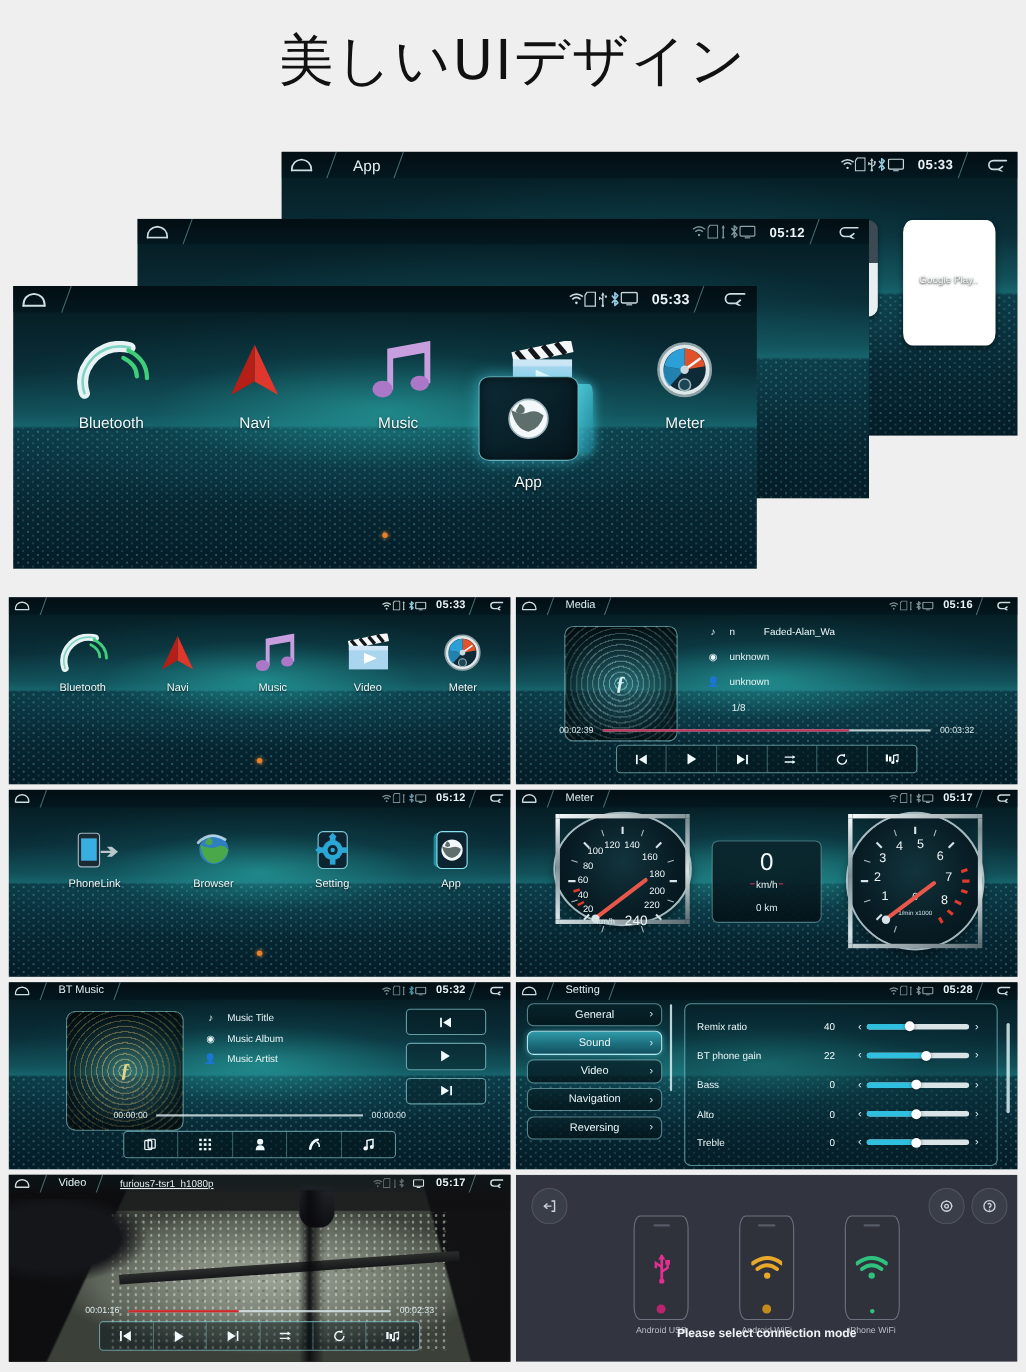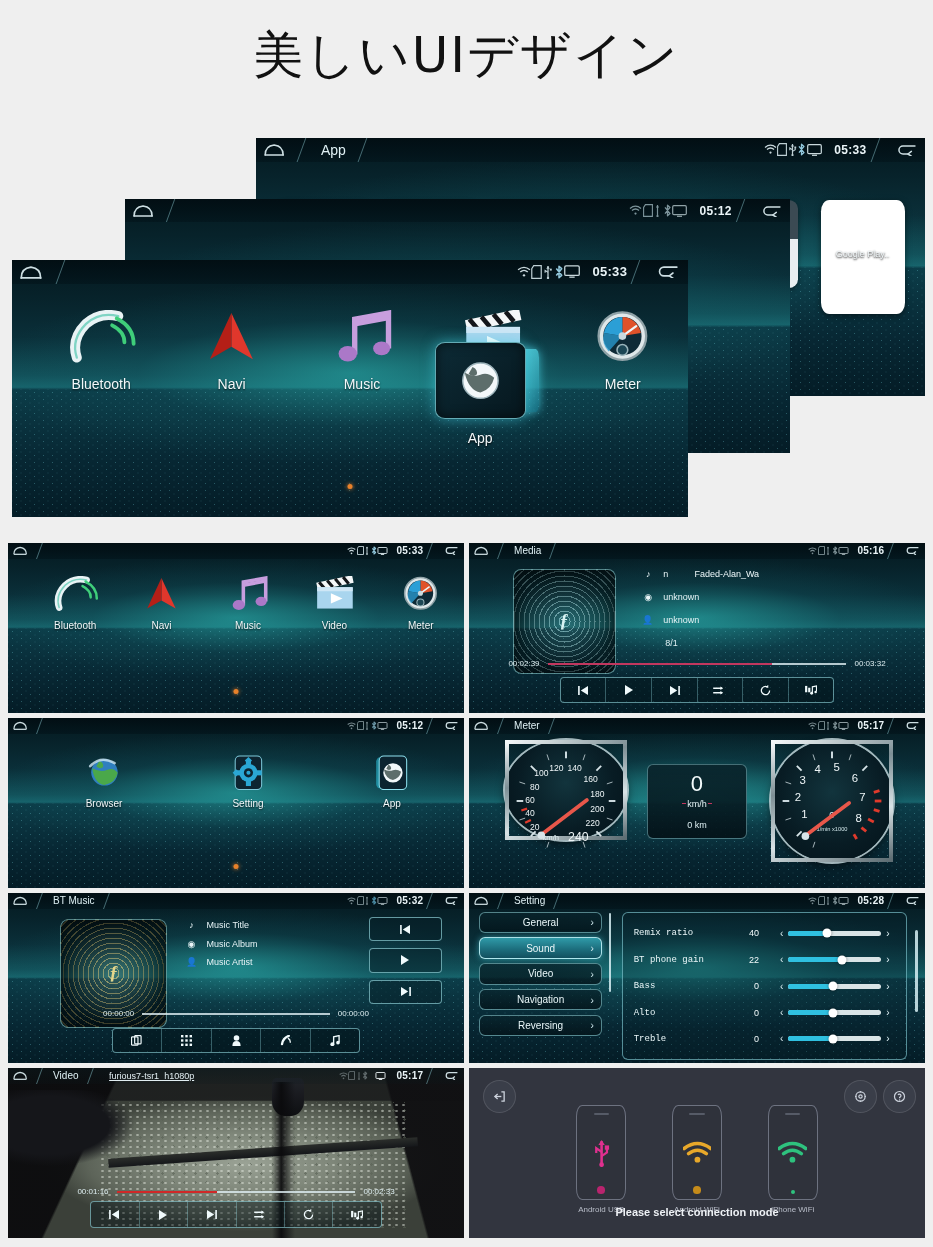--- a/index.html
+++ b/index.html
@@ -233,21 +233,21 @@
     background: rgba(215,240,245,.85); border-radius: 2px;
   }
   .set-right {
     position:absolute; left: 33.5%; right: 4%; top: 11%; bottom: 1.5%;
     border:1px solid rgba(140,215,225,.6); border-radius: 6px;
     background: rgba(6,32,40,.32);
     padding: 1.6% 2.4%;
     display:flex; flex-direction:column; justify-content:space-around;
   }
   .srow { display:flex; align-items:center; }
-  .s-label { color:#e9f6f8; width: 42%; font-family: Liberation Mono, monospace; }
+  .s-label { color:#e9f6f8; width: 42%; }
   .s-val { color:#f3fbfc; width: 12%; text-align:right; padding-right: 6%; }
   .s-arrow { color:#dff1f5; padding: 0 2%; }
   .s-track {
     flex:1; height: 5px; border-radius: 3px; position:relative;
     background: #d9e4e6;
   }
   .s-fill { position:absolute; left:0; top:0; bottom:0; border-radius:3px; background: #2fc0e0; }
   .s-knob {
     position:absolute; top:50%; width: 9px; height: 9px; border-radius:50%;
     background:#fff; transform: translate(-50%,-50%);
@@ -870,21 +870,21 @@
             <span class="meta-val t9">Faded-Alan_Wa</span>
           </div>
           <div class="meta-row">
             <span class="meta-ico t9">◉</span>
             <span class="meta-key t9">unknown</span>
           </div>
           <div class="meta-row">
             <span class="meta-ico t9">👤</span>
             <span class="meta-key t9">unknown</span>
           </div>
-          <div class="meta-count t9">8/1</div>
+          <div class="meta-count t9">1/8</div>
         </div>
 
         <div class="seekbar">
           <span class="seek-t t8">00:02:39</span>
           <span class="seek-track">
               <span class="seek-fill" style="width:75%"></span>
             </span>
           <span class="seek-t t8">00:03:32</span>
         </div>
 
@@ -984,20 +984,30 @@
               <svg width="14" height="9" viewBox="0 0 20 12">
                 <path d="M19 2 H7 a4 4 0 0 0 0 8 H12" fill="none" stroke="#dff0f4" stroke-width="1.8"></path>
                 <path d="M12 10 l3.4 -2.6 M12 10 l3.4 2.2" stroke="#dff0f4" stroke-width="1.8" fill="none"></path>
               </svg>
             </span>
         </div>
       </div>
 
       <div class="launch-row" style="top:21%">
 
+        <div class="launch-item">
+          <div class="launch-icon">
+            <svg viewBox="0 0 100 70">
+                <rect x="20" y="5" width="38" height="60" rx="6" fill="#1b2a33" stroke="#9fb8c2" stroke-width="2"></rect>
+                <rect x="25" y="14" width="28" height="40" fill="#39aee0"></rect>
+                <path d="M60 36 h18 l-7 -7 h9 l11 9 -11 9 h-9 l7 -7 h-18 Z" fill="#b9c7cd"></path>
+              </svg>
+          </div>
+          <div class="launch-label t10">PhoneLink</div>
+        </div>
 
         <div class="launch-item">
           <div class="launch-icon">
             <svg viewBox="0 0 100 70">
                 <circle cx="50" cy="34" r="26" fill="#2f7fbf"></circle>
                 <path d="M26 26 q16 9 30 3 q12 -5 20 6 q-4 20 -26 24 q-20 -3 -24 -33 Z" fill="#4aa84a"></path>
                 <path d="M40 12 q10 4 7 12 q-7 5 -13 -2 Z" fill="#4aa84a"></path>
                 <path d="M22 22 q20 -22 48 -6" fill="none" stroke="#cfe8f5" stroke-width="5" stroke-linecap="round" opacity=".8"></path>
               </svg>
           </div>

